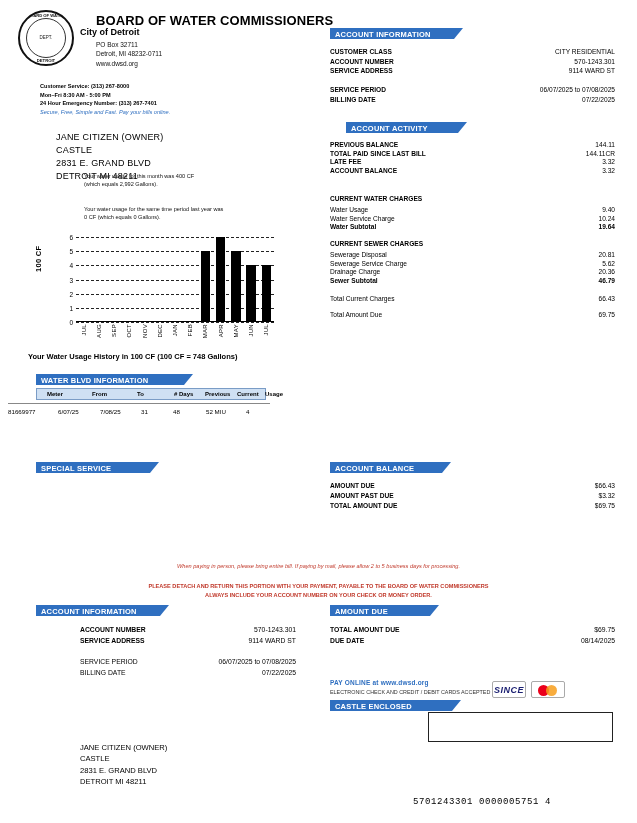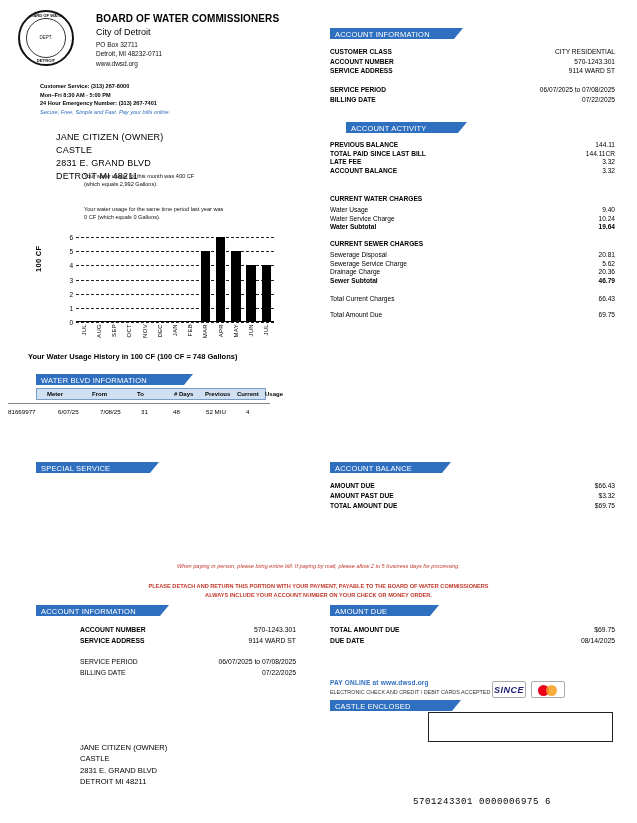--- a/index.html
+++ b/index.html
@@ -18,21 +18,21 @@
   .abs { position:absolute; }
   .bold { font-weight:bold; }
 
   
   .bar {
     position:absolute;
     height:11px;
     background:#2f6fc0;
     color:#ffffff;
     font-size:7.5px;
-    font-weight:normal;
+    font-weight:bold;
     letter-spacing:.2px;
     padding:1.5px 0 0 5px;
     border-bottom:2px solid #2f6fc0;
   }
   .bar .tail {
     position:absolute;
     right:-9px; top:0;
     width:0; height:0;
     border-top:11px solid #2f6fc0;
     border-right:9px solid transparent;
@@ -52,22 +52,22 @@
     display:flex;align-items:center;justify-content:center;
     font-size:4.5px; text-align:center; line-height:1.1; color:#222;
   }
   .logo .ring-text {
     position:absolute; width:56px; height:56px;
     font-size:4.2px; color:#111; font-weight:bold;
   }
   .logo .rt-top { position:absolute; top:3px; left:0; width:100%; text-align:center; }
   .logo .rt-bot { position:absolute; bottom:3px; left:0; width:100%; text-align:center; }
 
-  .org-title { position:absolute; left:96px; top:13px; font-size:10px; font-weight:bold; letter-spacing:.1px;}
-  .org-sub   { position:absolute; left:96px; top:27px; font-size:9px; font-weight:normal;}
+  .org-title { position:absolute; left:96px; top:13px; font-size:13px; font-weight:bold; letter-spacing:.1px;}
+  .org-sub   { position:absolute; left:80px; top:27px; font-size:9px; font-weight:bold;}
   .org-addr  { position:absolute; left:96px; top:40px; font-size:6.5px; line-height:1.45; color:#111;}
 
   .cs-box { position:absolute; left:40px; top:82px; font-size:5.6px; line-height:1.55; }
   .cs-box .l1 { font-weight:bold; }
   .cs-box .blue { color:#2f6fc0; font-style:italic; }
 
   .cust-addr { position:absolute; left:56px; top:131px; font-size:9px; line-height:1.45; letter-spacing:.2px;}
 
   .usage-note { position:absolute; left:84px; top:172px; font-size:5.6px; line-height:1.5; color:#111;}
   .usage-note2 { position:absolute; left:84px; top:205px; font-size:5.6px; line-height:1.5; color:#111;}
@@ -407,15 +407,15 @@
   </div>
   <div class="enclosed-box"></div>
 
   <div class="bottom-addr">
     <div>JANE CITIZEN (OWNER)</div>
     <div>CASTLE</div>
     <div>2831 E. GRAND BLVD</div>
     <div>DETROIT MI 48211</div>
   </div>
 
-  <div class="ocr">5701243301  0000006975  6</div>
+  <div class="ocr">5701243301  0000005751  4</div>
 
 </div>
 
 </body></html>

